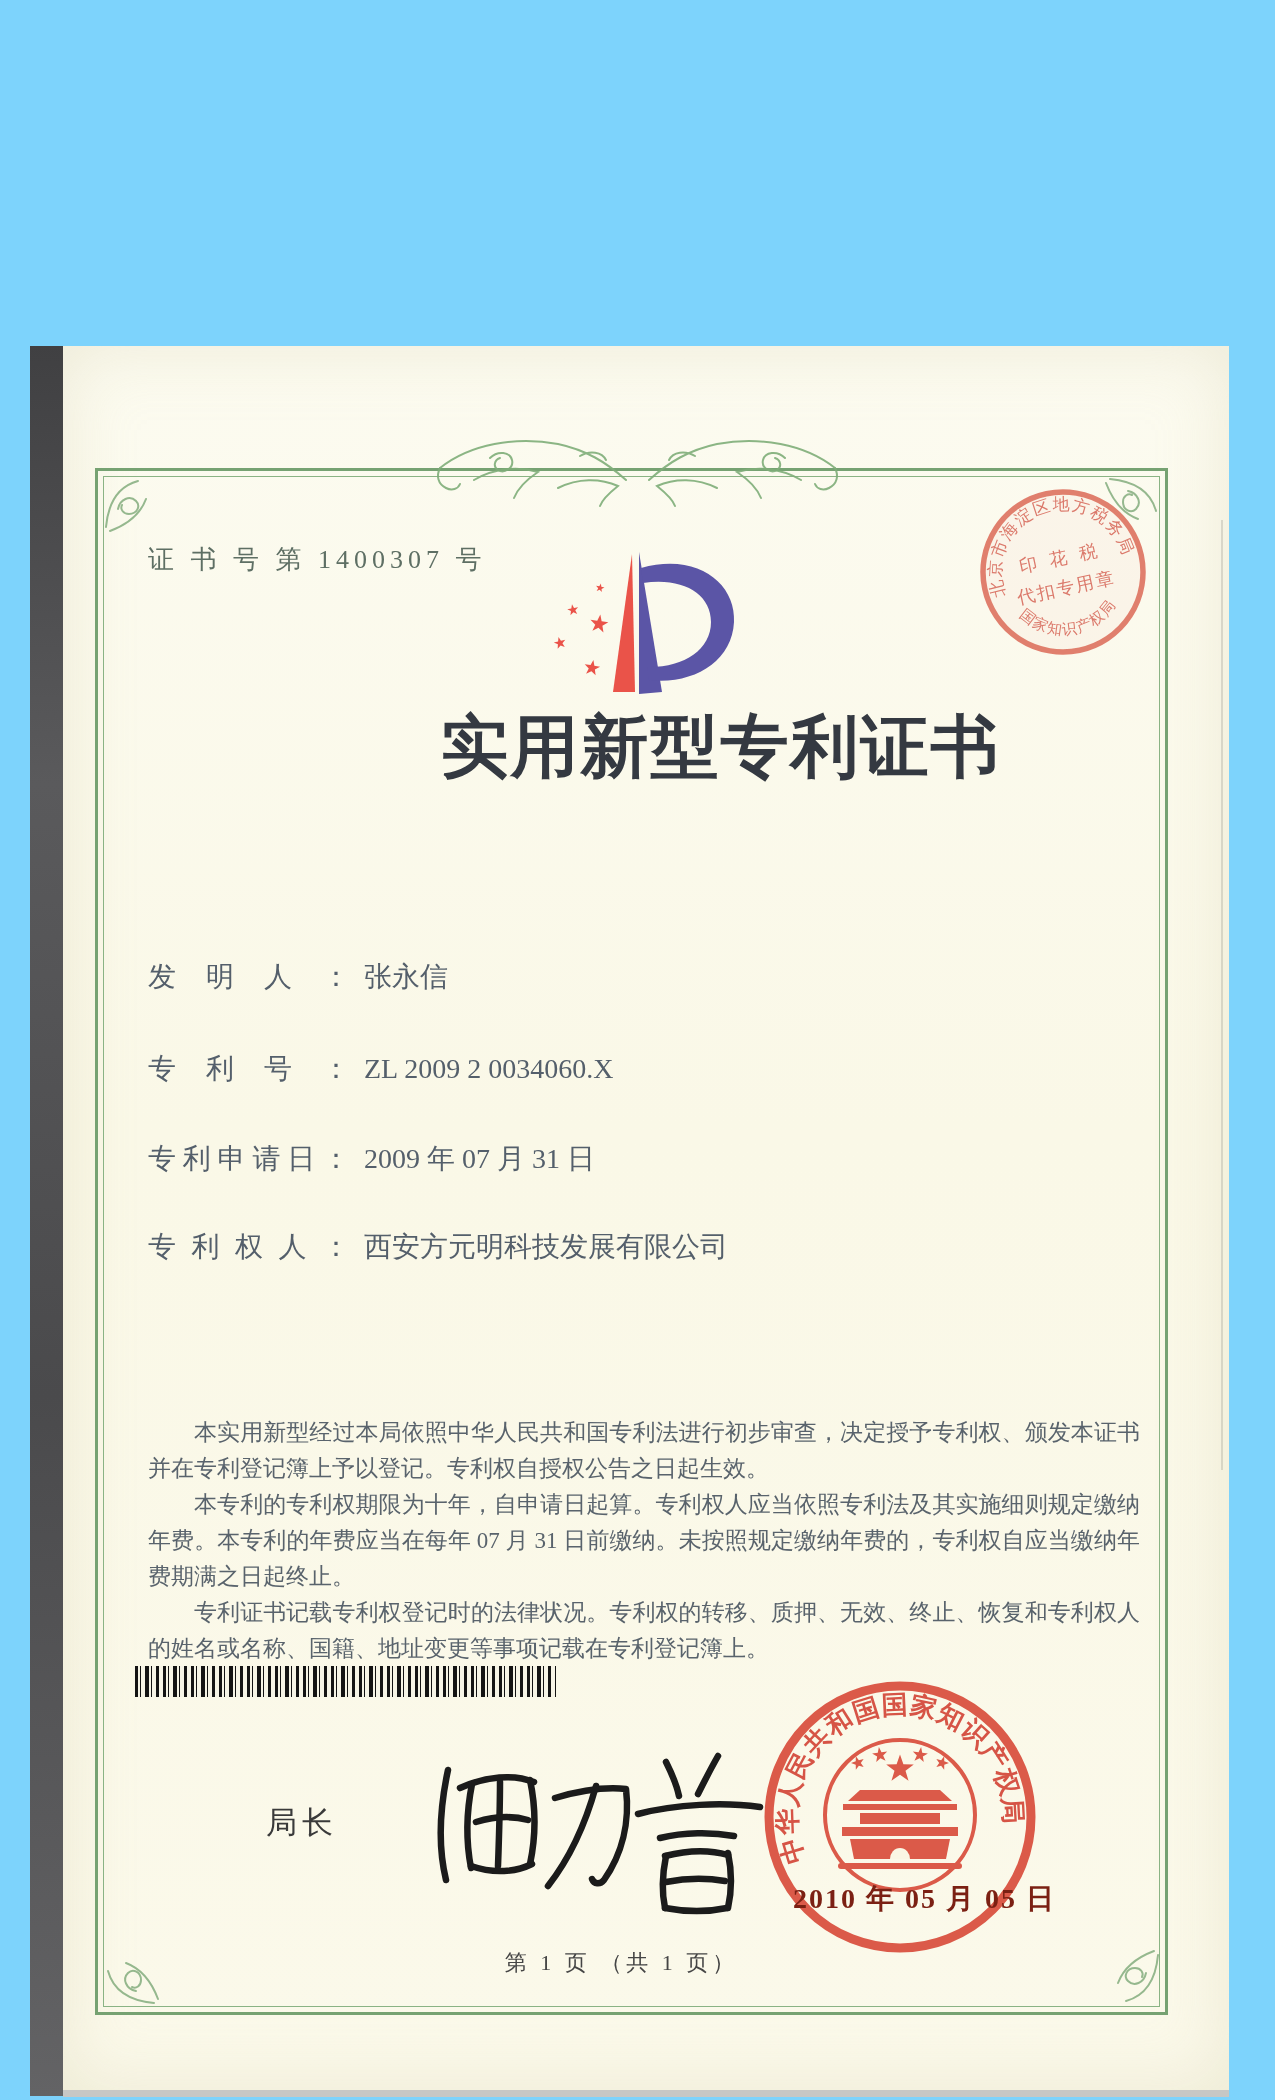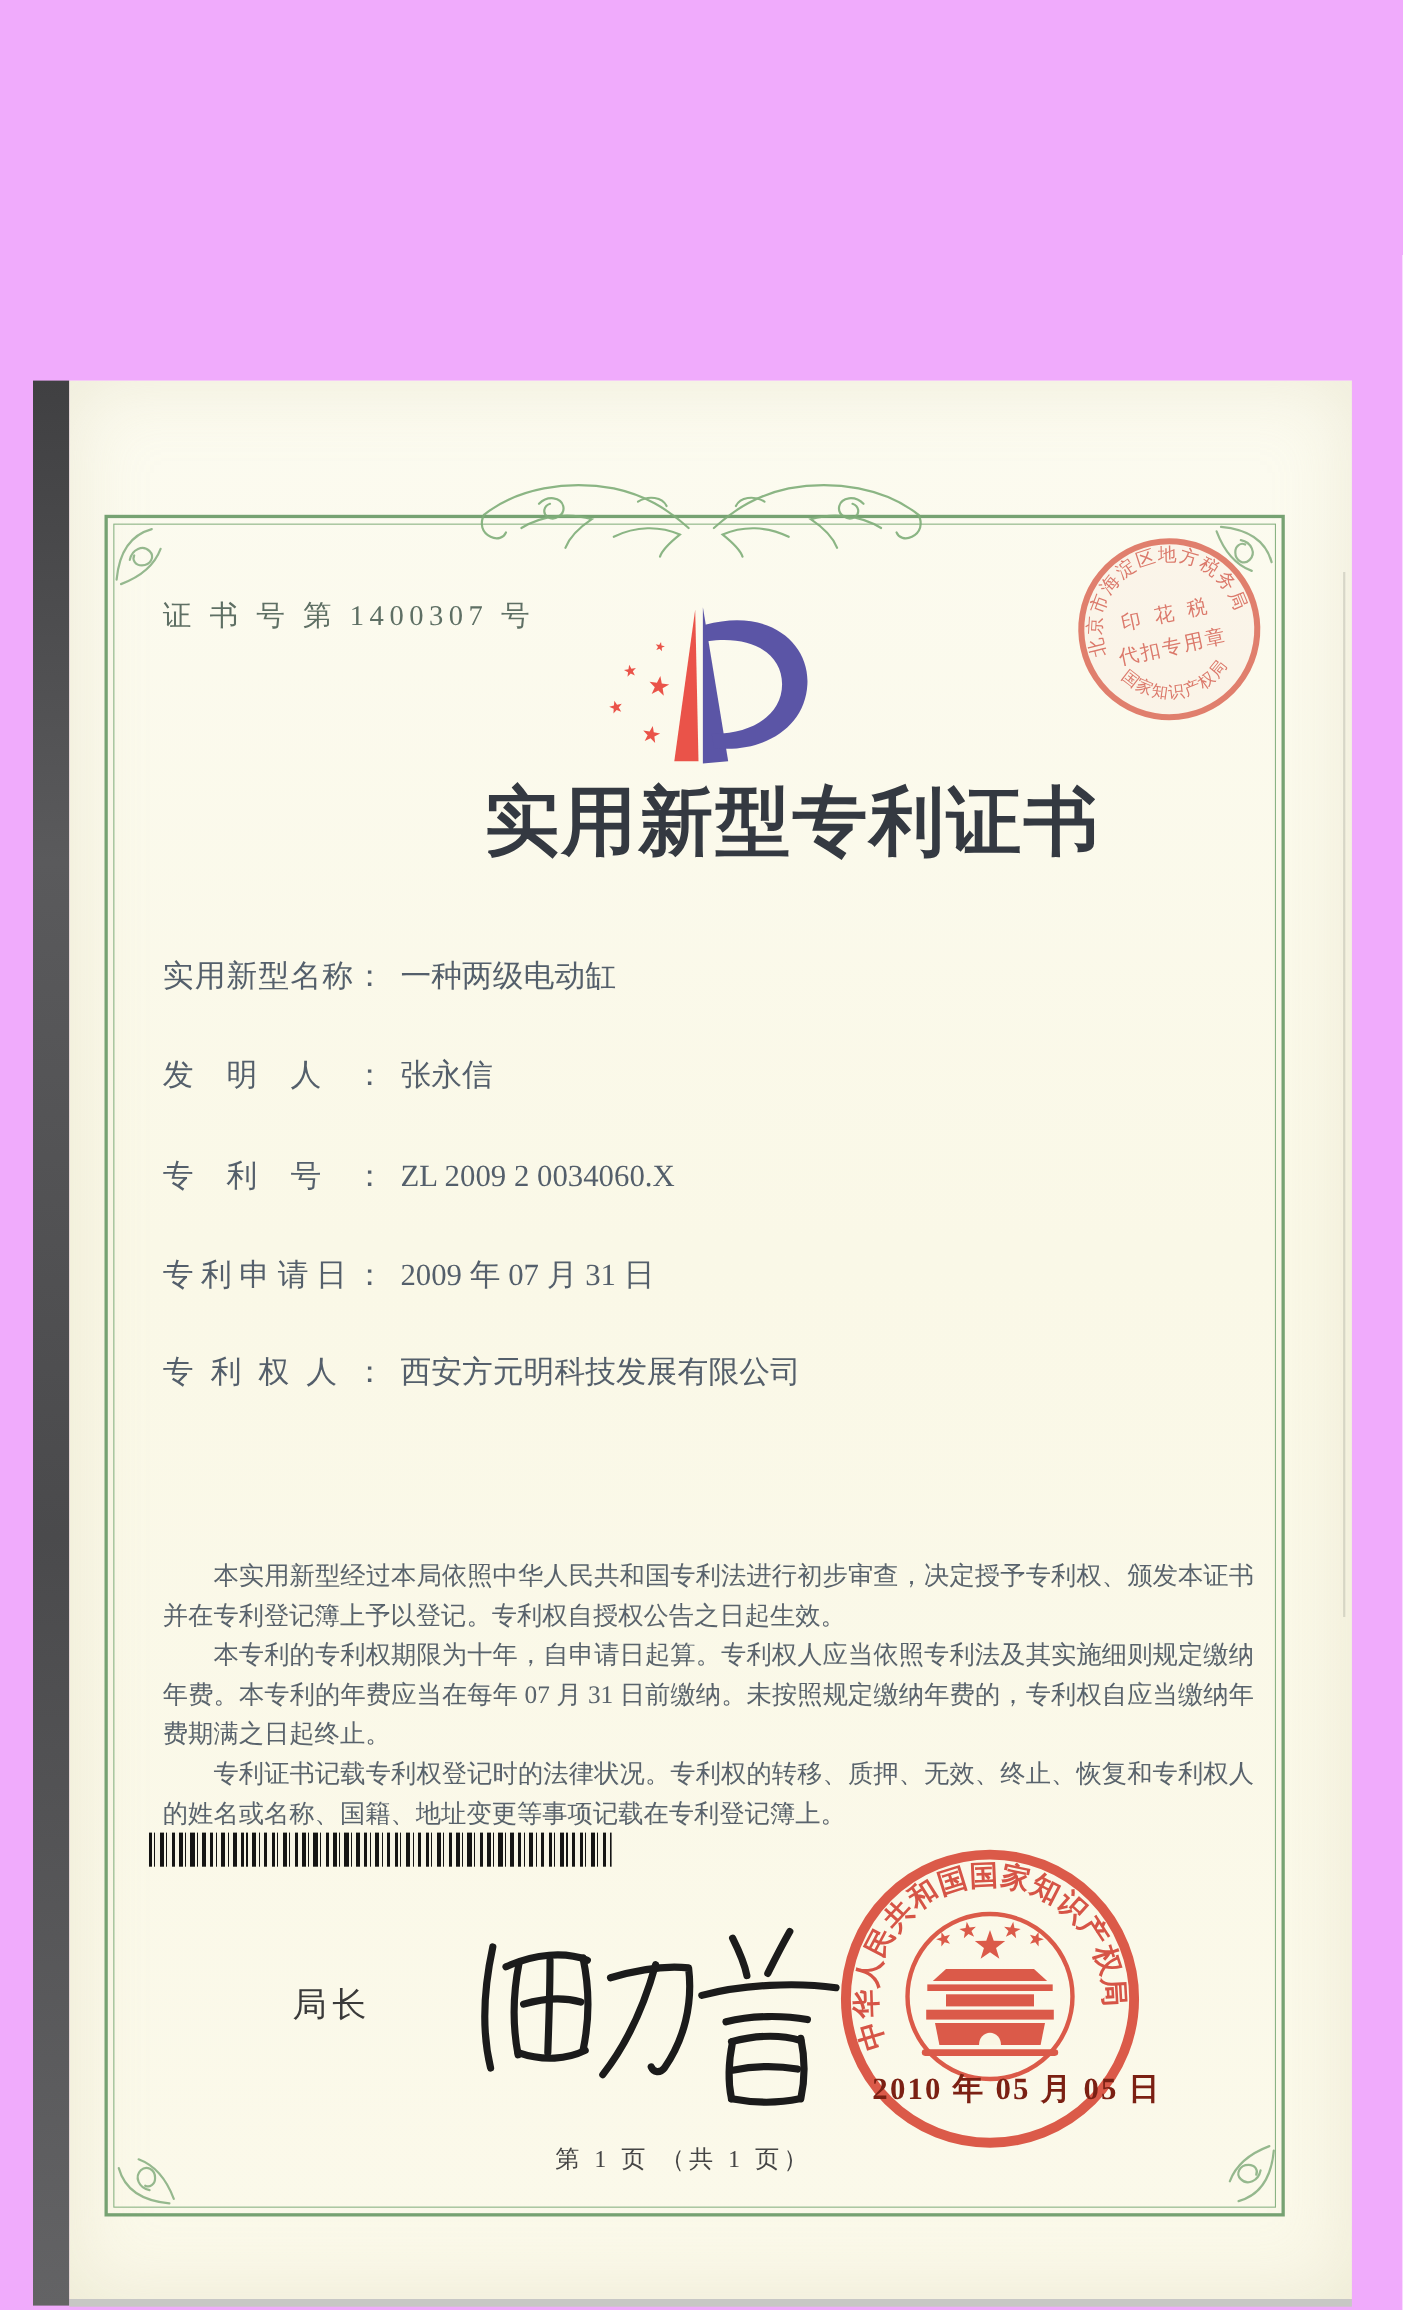--- a/index.html
+++ b/index.html
@@ -1,16 +1,16 @@
 <!DOCTYPE html>
 <html><head>
 <meta charset="utf-8">
 <style>
   html,body{margin:0;padding:0;background:#ffffff;}
-  .stage{position:relative;width:1275px;height:2100px;background:#f0abfc;overflow:hidden;
+  .stage{position:relative;width:1275px;height:2100px;background:#7dd3fc;overflow:hidden;
          font-family:"Liberation Serif","DejaVu Serif",serif;}
   
   .scan-strip-left{position:absolute;left:30px;top:346px;width:33px;height:1750px;
     background:linear-gradient(180deg,#404042 0%,#5a5a5c 25%,#4a4a4c 60%,#636365 100%);}
   .scan-strip-bottom{position:absolute;left:63px;top:2090px;width:1166px;height:7px;background:#c7c7c5;}
   .fold-line{position:absolute;left:1221px;top:520px;width:2px;height:950px;background:rgba(150,150,140,.30);}
   
   .paper{position:absolute;left:63px;top:346px;width:1166px;height:1744px;
     background:linear-gradient(180deg,#fcfbf0 0%,#faf8e7 45%,#fbf9ea 100%);
     box-shadow:inset 0 0 70px rgba(205,198,160,.30);}
@@ -105,23 +105,20 @@
       <use href="#star" transform="translate(57,44) scale(0.45) rotate(12)"></use>
       <use href="#star" transform="translate(30,66) scale(0.58) rotate(-10)"></use>
       <use href="#star" transform="translate(56,80) scale(0.95) rotate(8)"></use>
       <use href="#star" transform="translate(17,99) scale(0.62) rotate(-14)"></use>
       <use href="#star" transform="translate(49,124) scale(0.82) rotate(10)"></use>
     </g>
   </svg>
 
   <div class="title">实用新型专利证书</div>
 
-  <div class="field-row" style="top:868px">
-    <span class="field-label">实用新型名称：</span><span class="field-value">一种两级电动缸</span>
-  </div>
   <div class="field-row" style="top:958px">
     <span class="field-label">发明人：</span><span class="field-value">张永信</span>
   </div>
   <div class="field-row" style="top:1050px">
     <span class="field-label">专利号：</span><span class="field-value">ZL 2009 2 0034060.X</span>
   </div>
   <div class="field-row" style="top:1140px">
     <span class="field-label">专利申请日：</span><span class="field-value">2009 年 07 月 31 日</span>
   </div>
   <div class="field-row" style="top:1228px">

